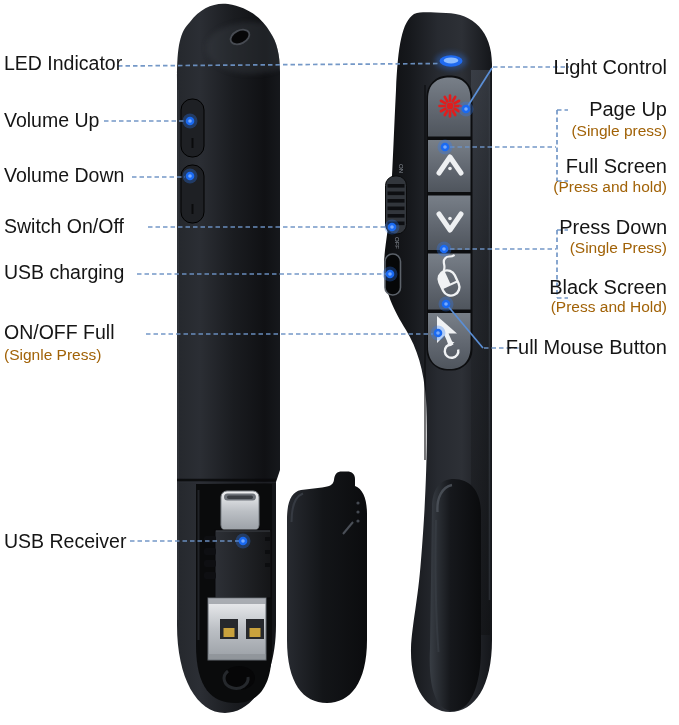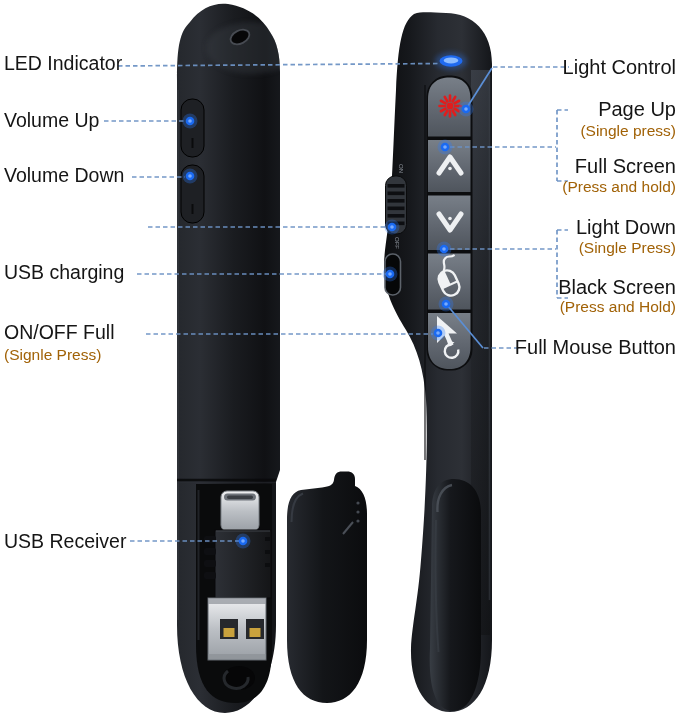--- a/index.html
+++ b/index.html
@@ -3,21 +3,21 @@
 <meta charset="utf-8">
 <style>
   html,body{margin:0;padding:0;background:#ffffff;}
   .stage{position:relative;width:679px;height:725px;background:#ffffff;overflow:hidden;
          font-family:"Liberation Sans",sans-serif;}
   .stage svg{position:absolute;left:0;top:0;}
   .layer-devices{z-index:1;}
   .layer-lines{z-index:2;pointer-events:none;}
   .lbl{position:absolute;z-index:3;color:#151515;white-space:nowrap;line-height:1.08;}
   .lbl.left{left:4px;text-align:left;}
-  .lbl.right{right:3px;text-align:right;}
+  .lbl.right{right:12px;text-align:right;}
   .lbl.main-l{font-size:19.5px;}
   .lbl.main-r{font-size:20px;}
   .lbl.sub{font-size:15.5px;color:#a16207;}
   .dashed{stroke:#6d92c4;stroke-width:1.7;stroke-dasharray:4.5 3;fill:none;opacity:.95;}
   .solidln{stroke:#5b8fd6;stroke-width:1.7;fill:none;}
 </style>
 </head>
 <body>
 
 <div class="stage">
@@ -259,29 +259,30 @@
     <use href="#dot" transform="translate(243,541)"></use>
     <use href="#dot" transform="translate(466,109)"></use>
     <use href="#dot" transform="translate(445,147)"></use>
     <use href="#dot" transform="translate(444,249)"></use>
     <use href="#dot" transform="translate(446,304)"></use>
   </svg>
 
   <div class="lbl left main-l" style="top:53px">LED Indicator</div>
   <div class="lbl left main-l" style="top:110px">Volume Up</div>
   <div class="lbl left main-l" style="top:165px">Volume Down</div>
+  <div class="lbl left main-l" style="top:216px">Switch On/Off</div>
   <div class="lbl left main-l" style="top:262px">USB charging</div>
   <div class="lbl left main-l" style="top:322px">ON/OFF Full</div>
   <div class="lbl left sub" style="top:347px">(Signle Press)</div>
   <div class="lbl left main-l" style="top:531px">USB Receiver</div>
 
   <div class="lbl right main-r" style="top:57px">Light Control</div>
   <div class="lbl right main-r" style="top:99px">Page Up</div>
   <div class="lbl right sub" style="top:123px">(Single press)</div>
   <div class="lbl right main-r" style="top:156px">Full Screen</div>
   <div class="lbl right sub" style="top:179px">(Press and hold)</div>
-  <div class="lbl right main-r" style="top:217px">Light Down</div>
+  <div class="lbl right main-r" style="top:217px">Press Down</div>
   <div class="lbl right sub" style="top:240px">(Single Press)</div>
   <div class="lbl right main-r" style="top:277px">Black Screen</div>
   <div class="lbl right sub" style="top:299px">(Press and Hold)</div>
   <div class="lbl right main-r" style="top:337px">Full Mouse Button</div>
 
 </div>
 
 </body></html>

